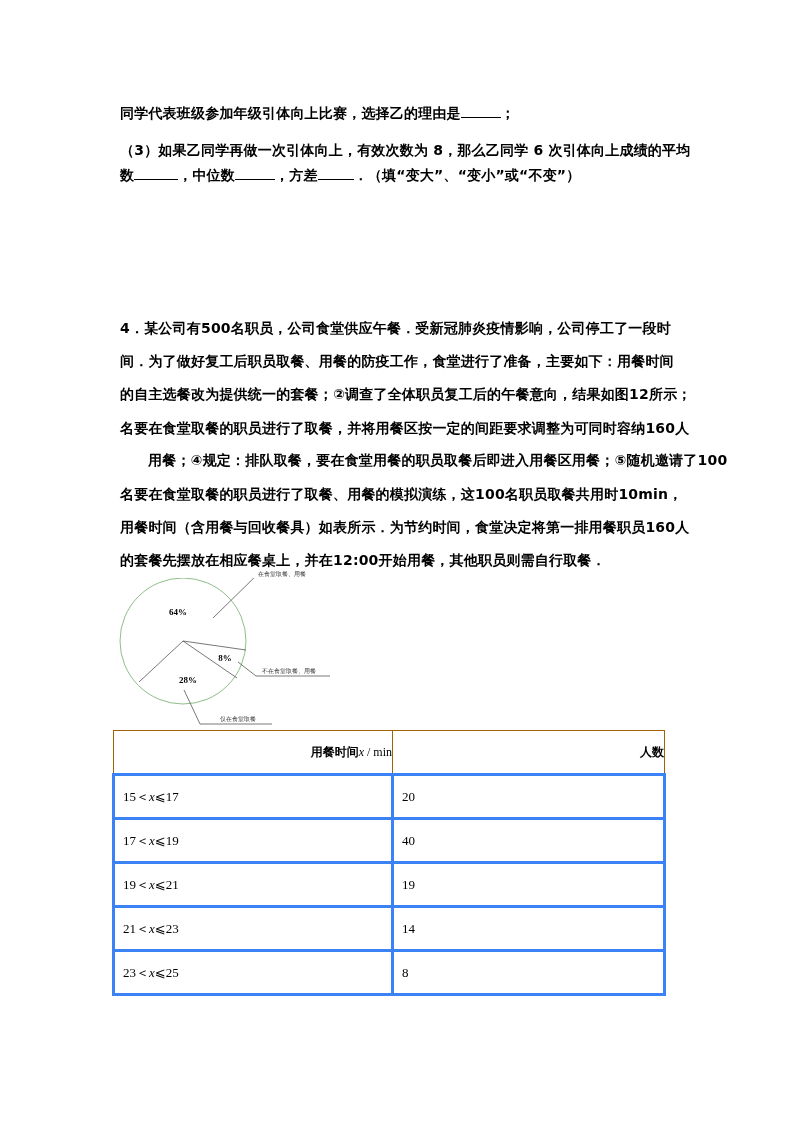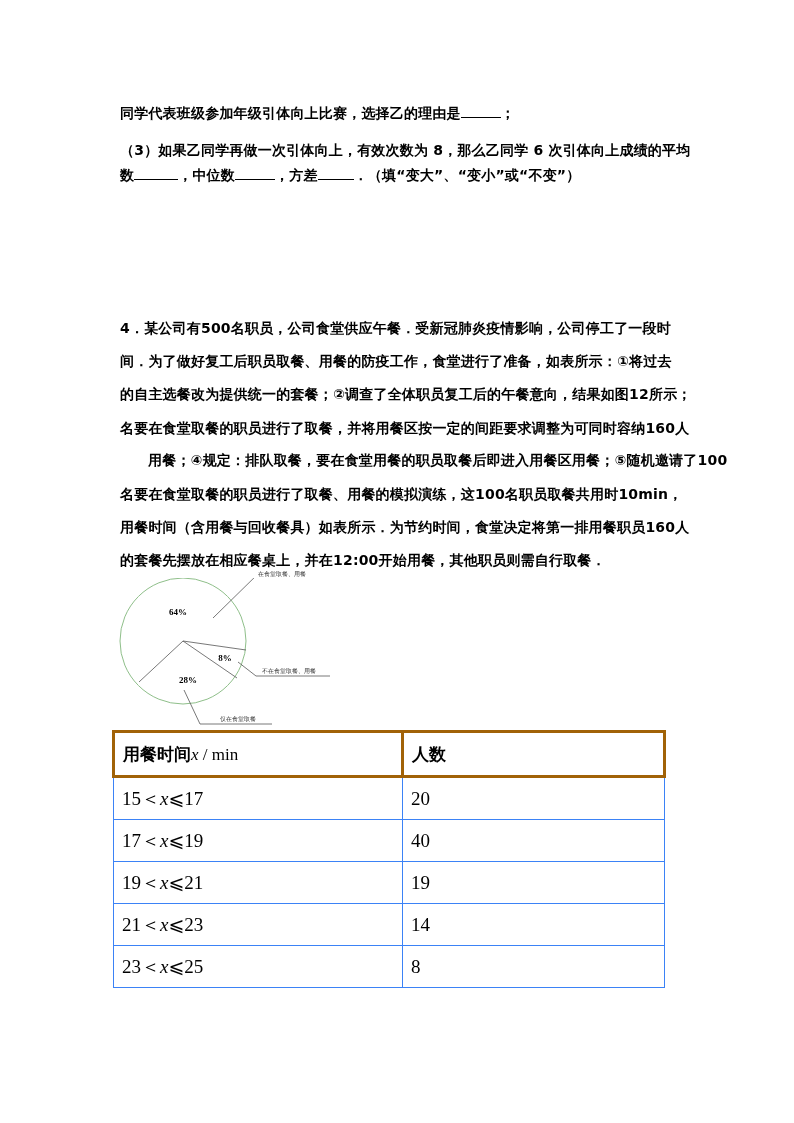--- a/index.html
+++ b/index.html
@@ -3,38 +3,38 @@
 <meta charset="utf-8">
 <style>
   html, body { margin: 0; padding: 0; background: #ffffff; }
   body { width: 794px; height: 1123px; position: relative; overflow: hidden;
          font-family: "DejaVu Sans", "Liberation Sans", sans-serif; color: #000; }
   .line { position: absolute; left: 120px; font-size: 14px; font-weight: bold; white-space: nowrap; letter-spacing: 0.2px; text-align: right; }
   .num { font-family: "Liberation Serif", serif; font-weight: normal; }
   .blank { display: inline-block; border-bottom: 1px solid #000; height: 14px; vertical-align: baseline; }
   .pie { position: absolute; left: 110px; top: 578px; }
   table.data { position: absolute; left: 112px; top: 730px; border-collapse: collapse; width: 554px; }
-  table.data td { border: 1px solid #3b82f6; height: 41px; font-family: "Liberation Serif", serif; font-size: 19px; padding: 0 12px 0 8px; }
+  table.data td { border: 3px solid #3b82f6; height: 41px; font-family: "Liberation Serif", serif; font-size: 13px; padding: 0 0 0 8px; }
   table.data td.c1 { width: 268px; }
-  table.data th { border: 3px solid #a16207; height: 42px; text-align: left; font-size: 17px; padding: 0 0 0 8px; font-weight: bold; }
+  table.data th { border: 1px solid #a16207; height: 42px; text-align: right; font-size: 12px; padding: 0 0 0 8px; font-weight: bold; }
   .ital { font-style: italic; }
 </style>
 </head>
 <body>
 
 <div class="line" style="top:103px;">
   <span>同学代表班级参加年级引体向上比赛，选择乙的理由是</span><span class="blank" style="width:40px"></span><span>；</span>
 </div>
 <div class="line" style="top:142px;">（3）如果乙同学再做一次引体向上，有效次数为 8，那么乙同学 6 次引体向上成绩的平均</div>
 <div class="line" style="top:165px;">
   <span>数</span><span class="blank" style="width:44px"></span><span>，中位数</span><span class="blank" style="width:40px"></span><span>，方差</span><span class="blank" style="width:36px"></span><span>．（填“变大”、“变小”或“不变”）</span>
 </div>
 
 <div class="line" style="top:320px;">4．某公司有500名职员，公司食堂供应午餐．受新冠肺炎疫情影响，公司停工了一段时</div>
-<div class="line" style="top:353px;">间．为了做好复工后职员取餐、用餐的防疫工作，食堂进行了准备，如表所示：①将过去</div>
+<div class="line" style="top:353px;">间．为了做好复工后职员取餐、用餐的防疫工作，食堂进行了准备，主要如下：用餐时间</div>
 <div class="line" style="top:386px;">的自主选餐改为提供统一的套餐；②调查了全体职员复工后的午餐意向，结果如图12所示；</div>
 <div class="line" style="top:420px;">名要在食堂取餐的职员进行了取餐，并将用餐区按一定的间距要求调整为可同时容纳160人</div>
 <div class="line" style="top:452px;margin-left:28px;">用餐；④规定：排队取餐，要在食堂用餐的职员取餐后即进入用餐区用餐；⑤随机邀请了100</div>
 <div class="line" style="top:486px;">名要在食堂取餐的职员进行了取餐、用餐的模拟演练，这100名职员取餐共用时10min，</div>
 <div class="line" style="top:519px;">用餐时间（含用餐与回收餐具）如表所示．为节约时间，食堂决定将第一排用餐职员160人</div>
 <div class="line" style="top:552px;">的套餐先摆放在相应餐桌上，并在12:00开始用餐，其他职员则需自行取餐．</div>
 
 <svg class="pie" width="240" height="152" viewBox="0 0 240 152">
   <circle cx="73" cy="63" r="63" fill="none" stroke="#8fbf8a" stroke-width="1"></circle>
   <line x1="73" y1="63" x2="136" y2="72" stroke="#555" stroke-width="0.8"></line>

